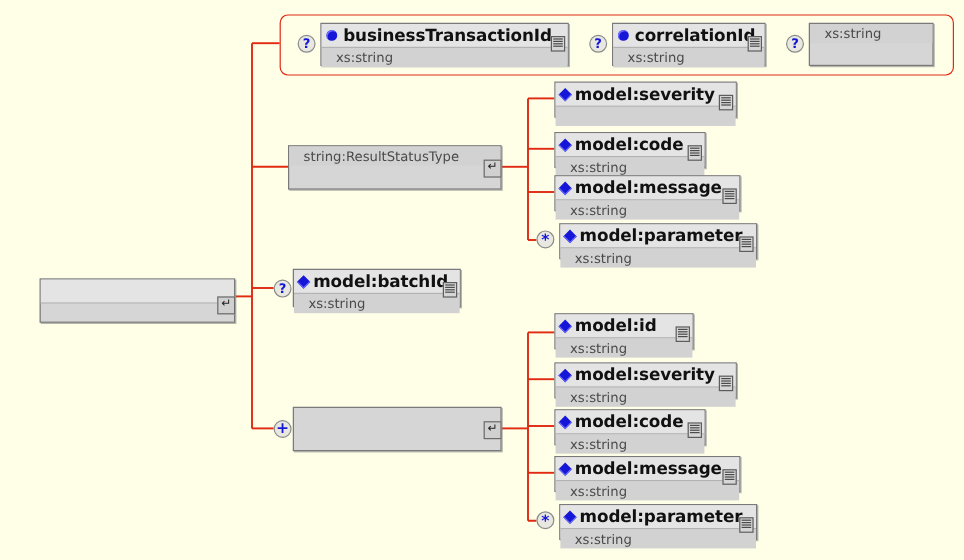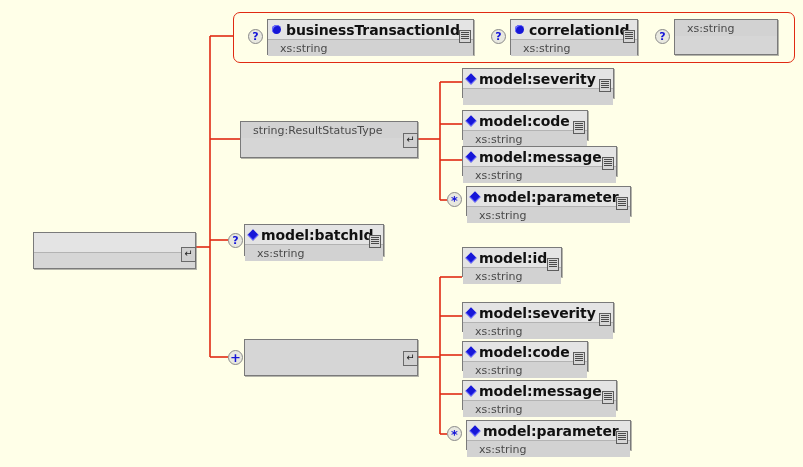--- a/index.html
+++ b/index.html
@@ -270,21 +270,21 @@
         </span>
     </div>
     <div class="typ">xs:string</div>
   </div>
 
   <div class="badge plus" style="left:228px;top:350px;">+</div>
   <div class="node" style="left:244px;top:339px;width:174px;height:37px;">
     <div class="expander" style="right:-1px;top:11px;">↵</div>
   </div>
 
-  <div class="node light" style="left:462px;top:247px;width:100px;height:30px;">
+  <div class="node light" style="left:462px;top:261px;width:116px;height:30px;">
     <div class="hdr">
       <span class="dia"></span>
       <span class="nm">model:id</span>
       <span class="lines">
           <i></i>
           <i></i>
           <i></i>
           <i></i>
         </span>
     </div>

